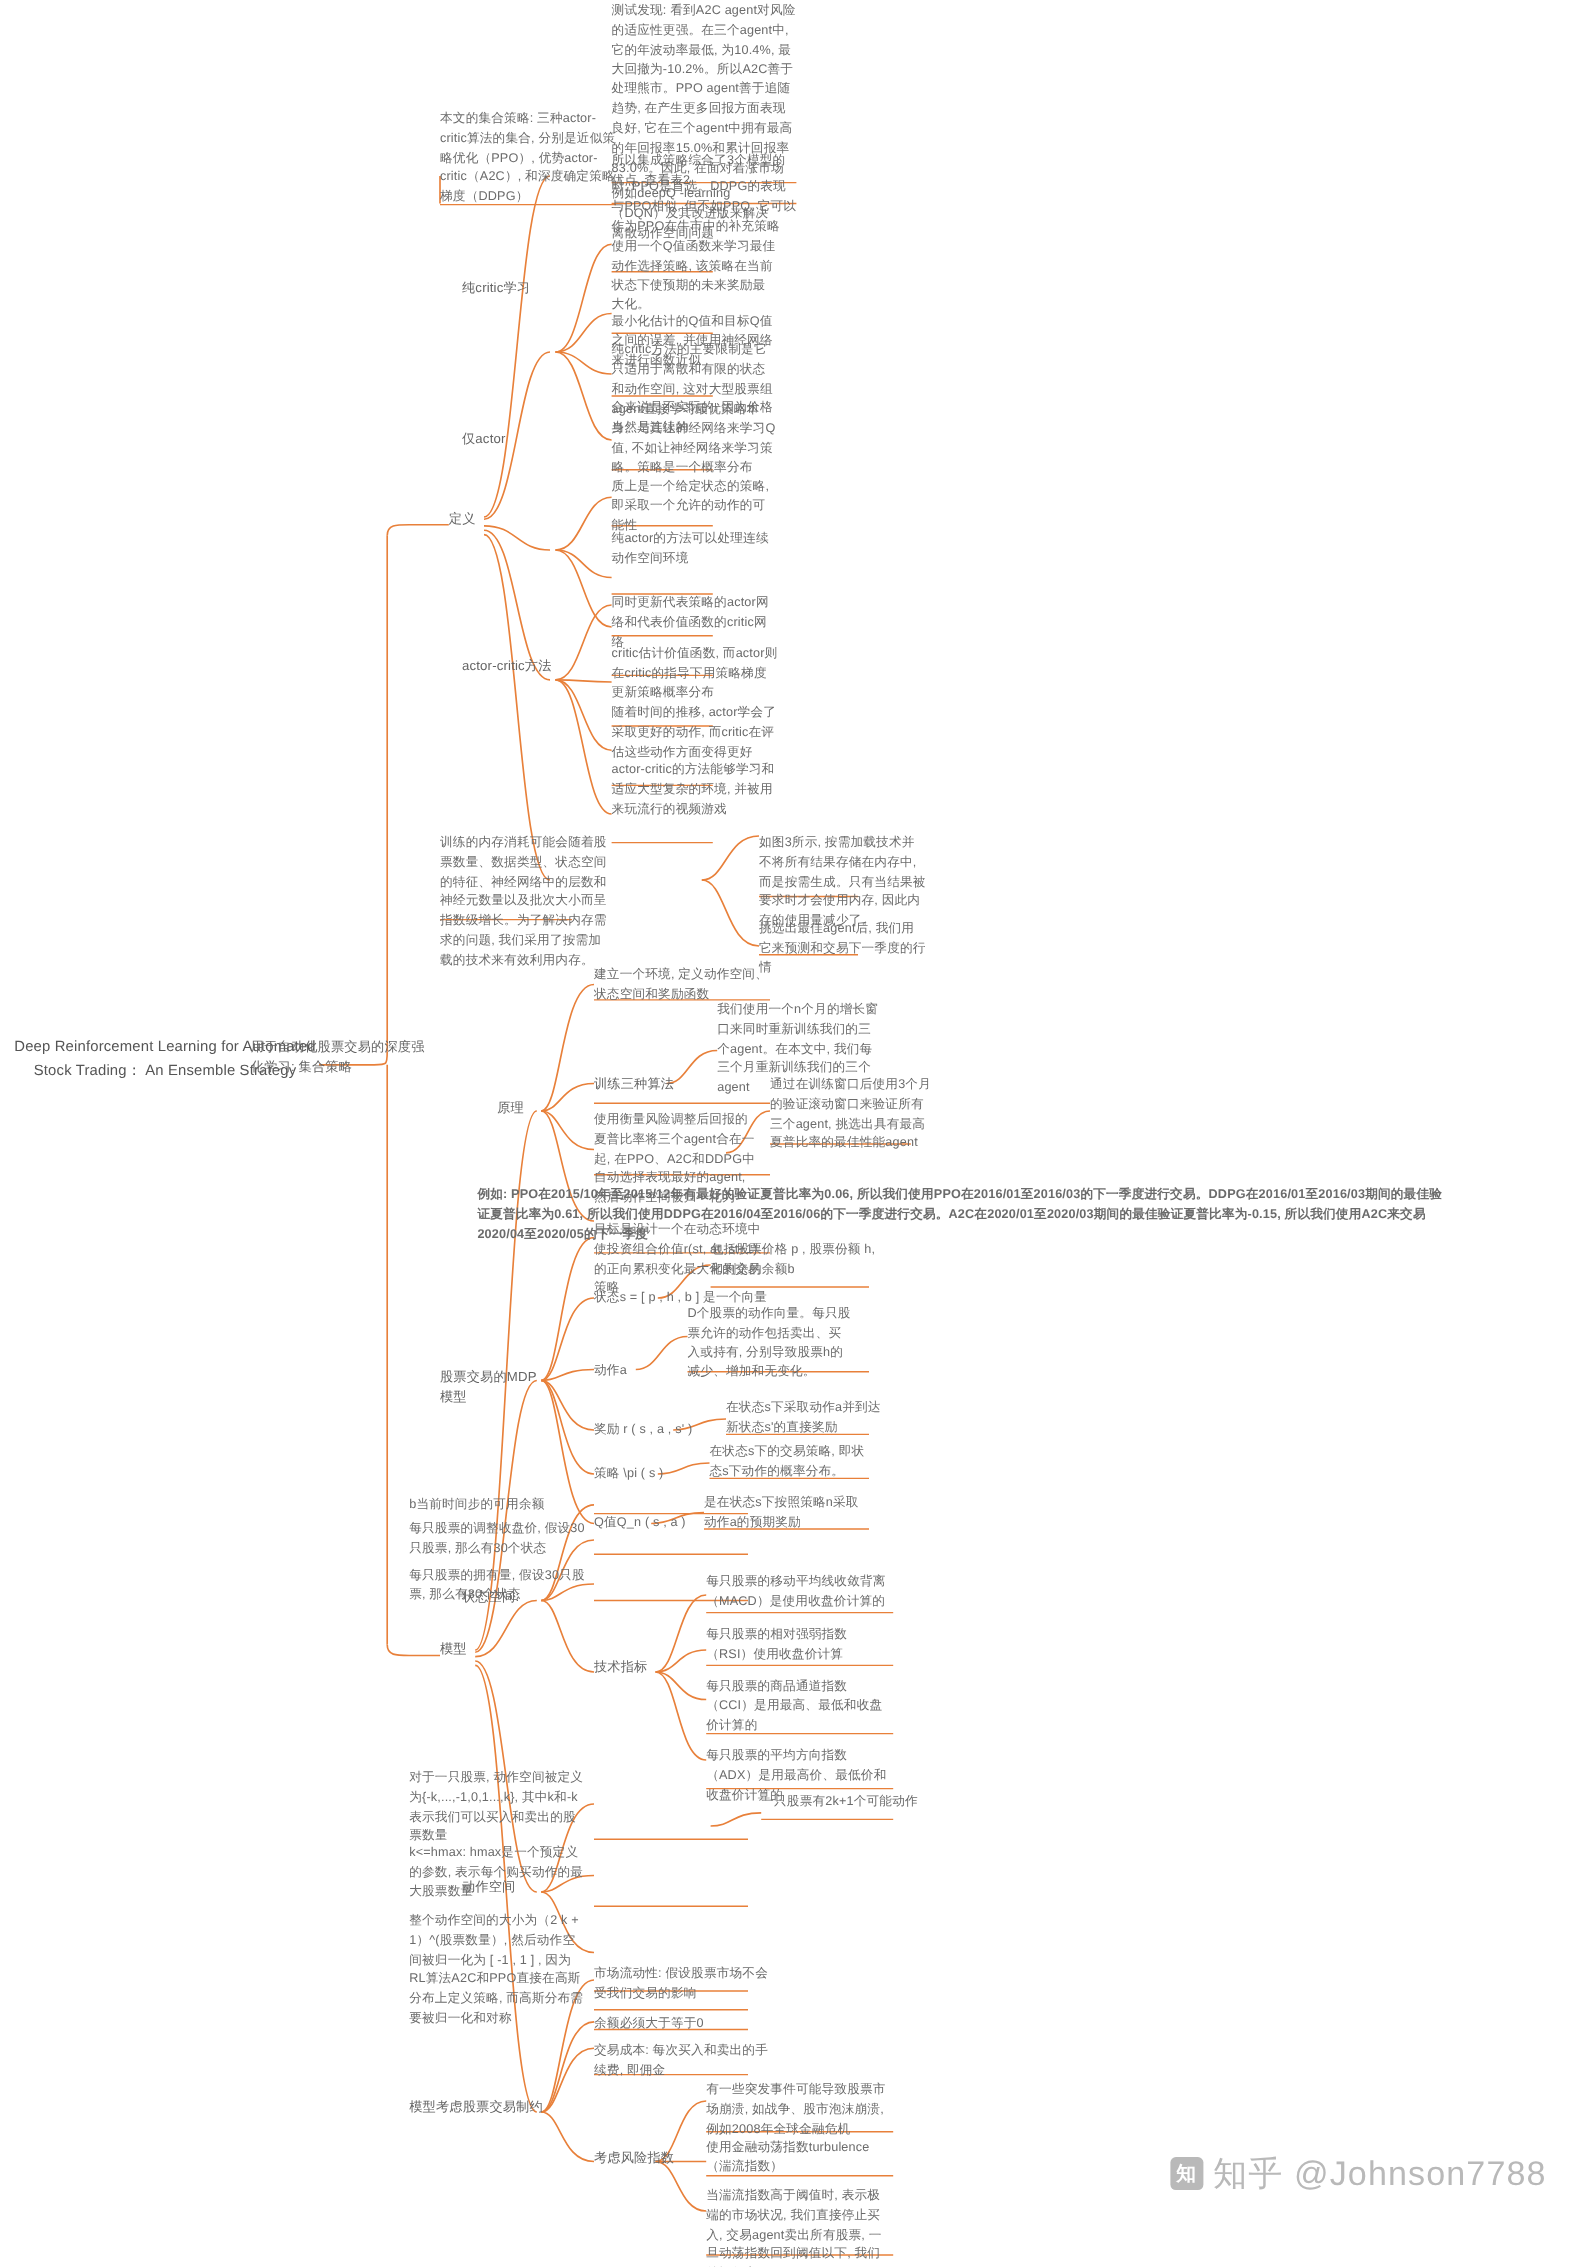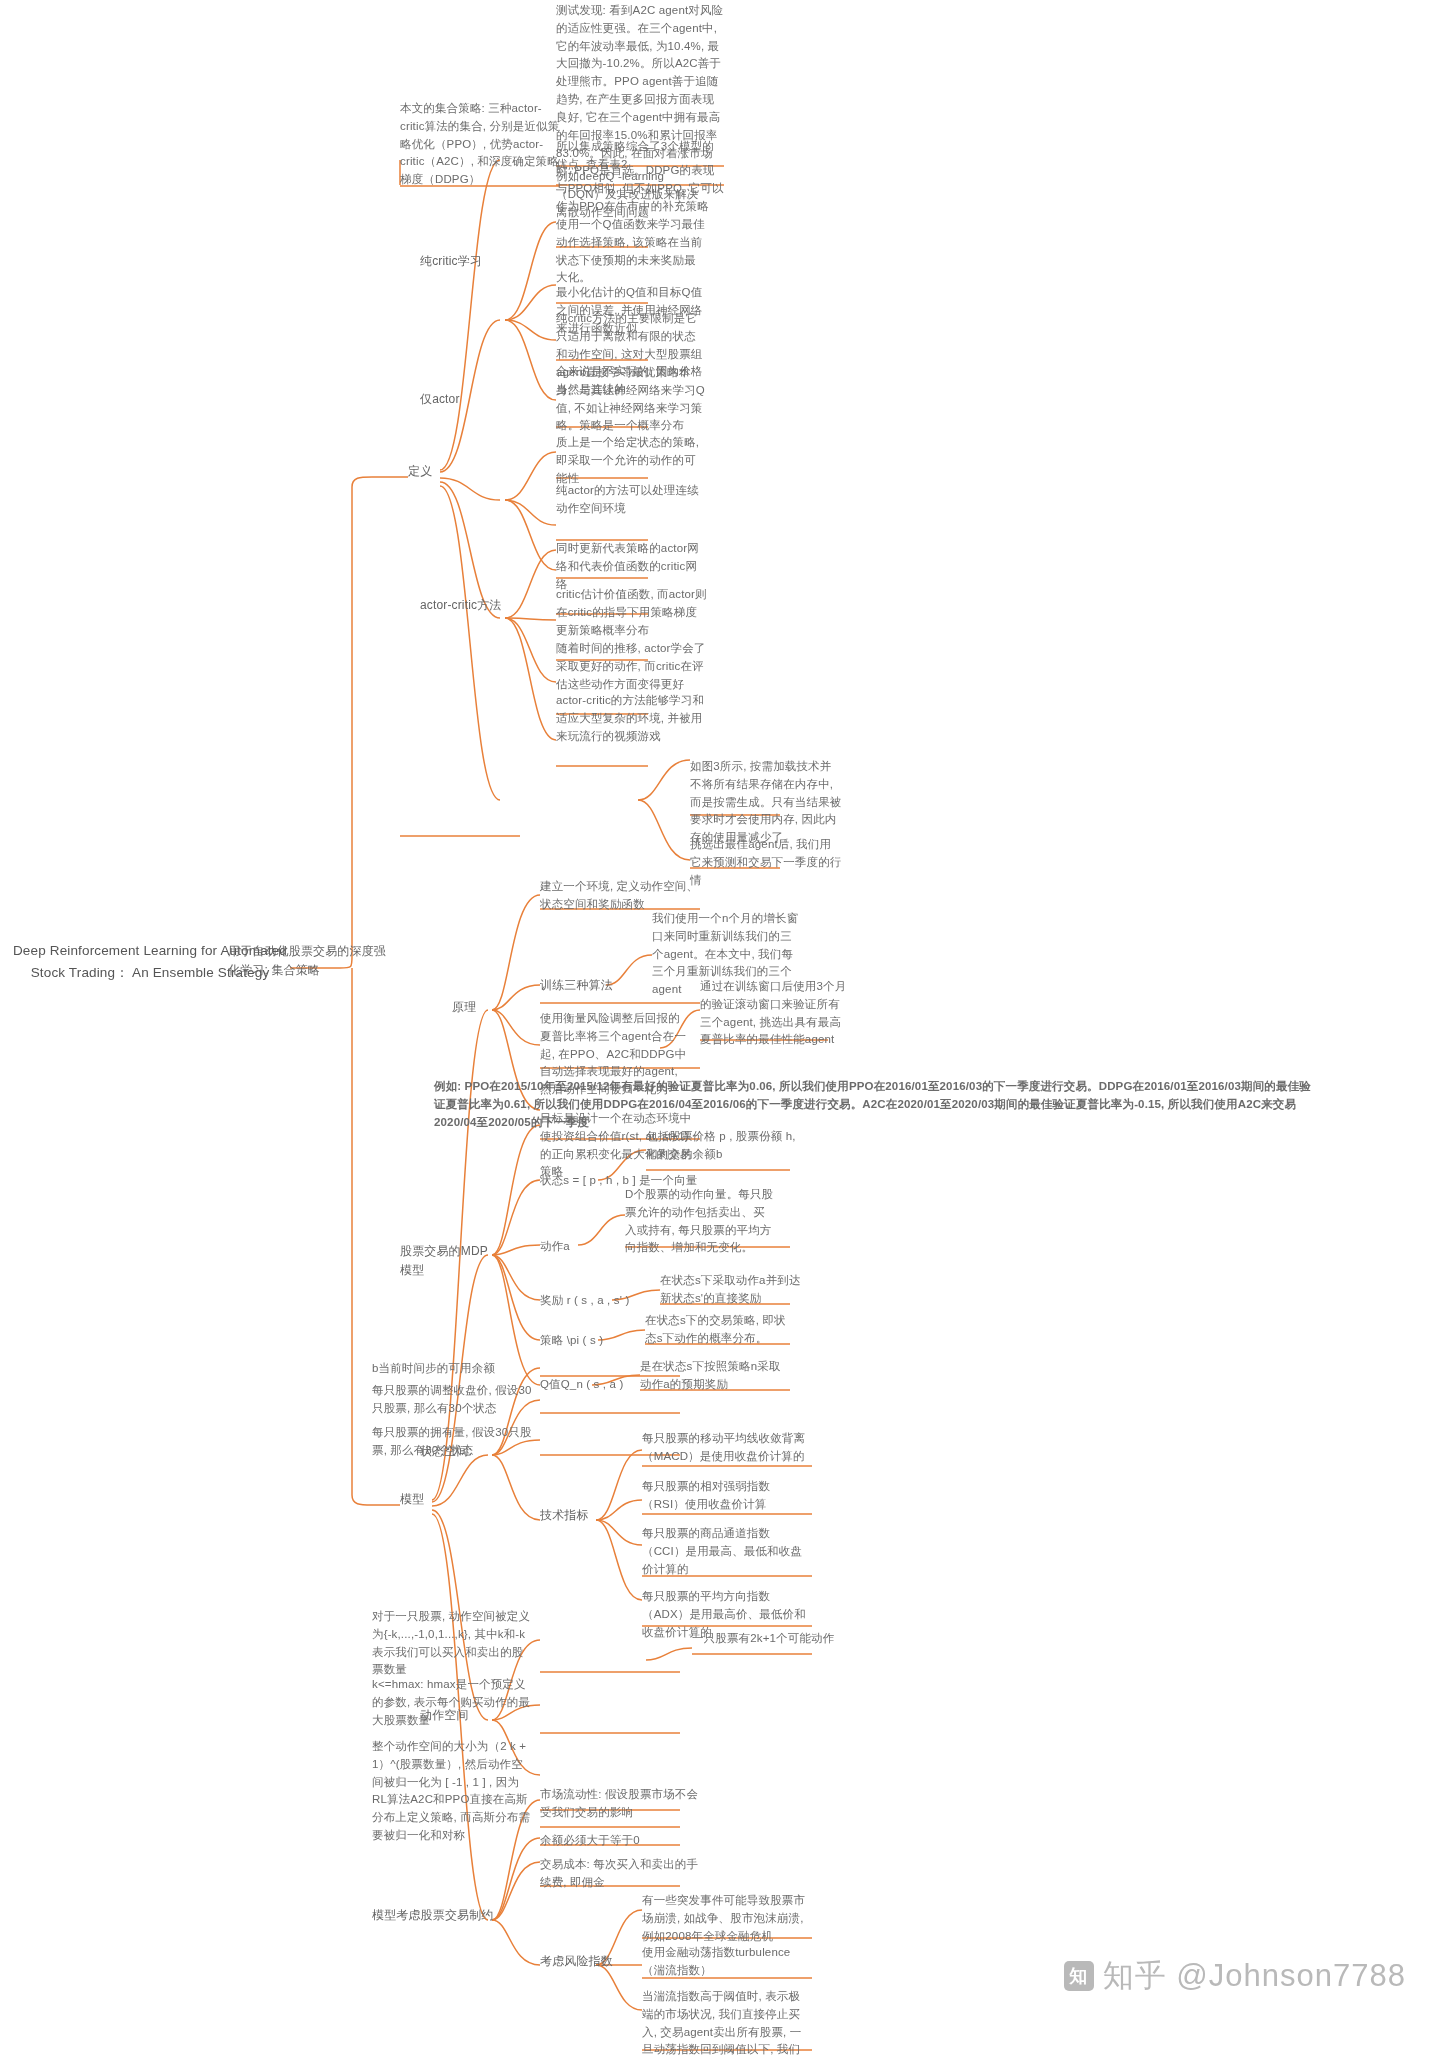--- a/index.html
+++ b/index.html
@@ -245,20 +245,23 @@
   <div class="node leaf" style="left:556px;top:586px;width:152px;">
     <span class="txt">critic估计价值函数, 而actor则在critic的指导下用策略梯度更新策略概率分布</span>
   </div>
   <div class="node leaf" style="left:556px;top:640px;width:152px;">
     <span class="txt">随着时间的推移, actor学会了采取更好的动作, 而critic在评估这些动作方面变得更好</span>
   </div>
   <div class="node leaf" style="left:556px;top:692px;width:152px;">
     <span class="txt">actor-critic的方法能够学习和适应大型复杂的环境, 并被用来玩流行的视频游戏</span>
   </div>
 
+  <div class="node leaf" style="left:400px;top:758px;width:152px;">
+    <span class="txt">训练的内存消耗可能会随着股票数量、数据类型、状态空间的特征、神经网络中的层数和神经元数量以及批次大小而呈指数级增长。为了解决内存需求的问题, 我们采用了按需加载的技术来有效利用内存。</span>
+  </div>
   <div class="node leaf" style="left:690px;top:758px;width:152px;">
     <span class="txt">如图3所示, 按需加载技术并不将所有结果存储在内存中, 而是按需生成。只有当结果被要求时才会使用内存, 因此内存的使用量减少了。</span>
   </div>
   <div class="node leaf" style="left:690px;top:836px;width:152px;">
     <span class="txt">挑选出最佳agent后, 我们用它来预测和交易下一季度的行情</span>
   </div>
 
   <div class="node lvl-2" style="left:452px;top:998px;width:40px;">
     <span class="txt">原理</span>
   </div>
@@ -290,21 +293,21 @@
   <div class="node leaf" style="left:540px;top:1172px;width:160px;">
     <span class="txt">状态s = [ p , h , b ] 是一个向量</span>
   </div>
   <div class="node leaf" style="left:646px;top:1128px;width:150px;">
     <span class="txt">包括股票价格 p , 股票份额 h, 和剩余的余额b</span>
   </div>
   <div class="node leaf" style="left:540px;top:1238px;width:70px;">
     <span class="txt">动作a</span>
   </div>
   <div class="node leaf" style="left:625px;top:1186px;width:150px;">
-    <span class="txt">D个股票的动作向量。每只股票允许的动作包括卖出、买入或持有, 每只股票的平均方向指数、增加和无变化。</span>
+    <span class="txt">D个股票的动作向量。每只股票允许的动作包括卖出、买入或持有, 分别导致股票h的减少、增加和无变化。</span>
   </div>
   <div class="node leaf" style="left:540px;top:1292px;width:120px;">
     <span class="txt">奖励 r ( s , a , s' )</span>
   </div>
   <div class="node leaf" style="left:660px;top:1272px;width:150px;">
     <span class="txt">在状态s下采取动作a并到达新状态s'的直接奖励</span>
   </div>
   <div class="node leaf" style="left:540px;top:1332px;width:110px;">
     <span class="txt">策略 \pi ( s )</span>
   </div>

